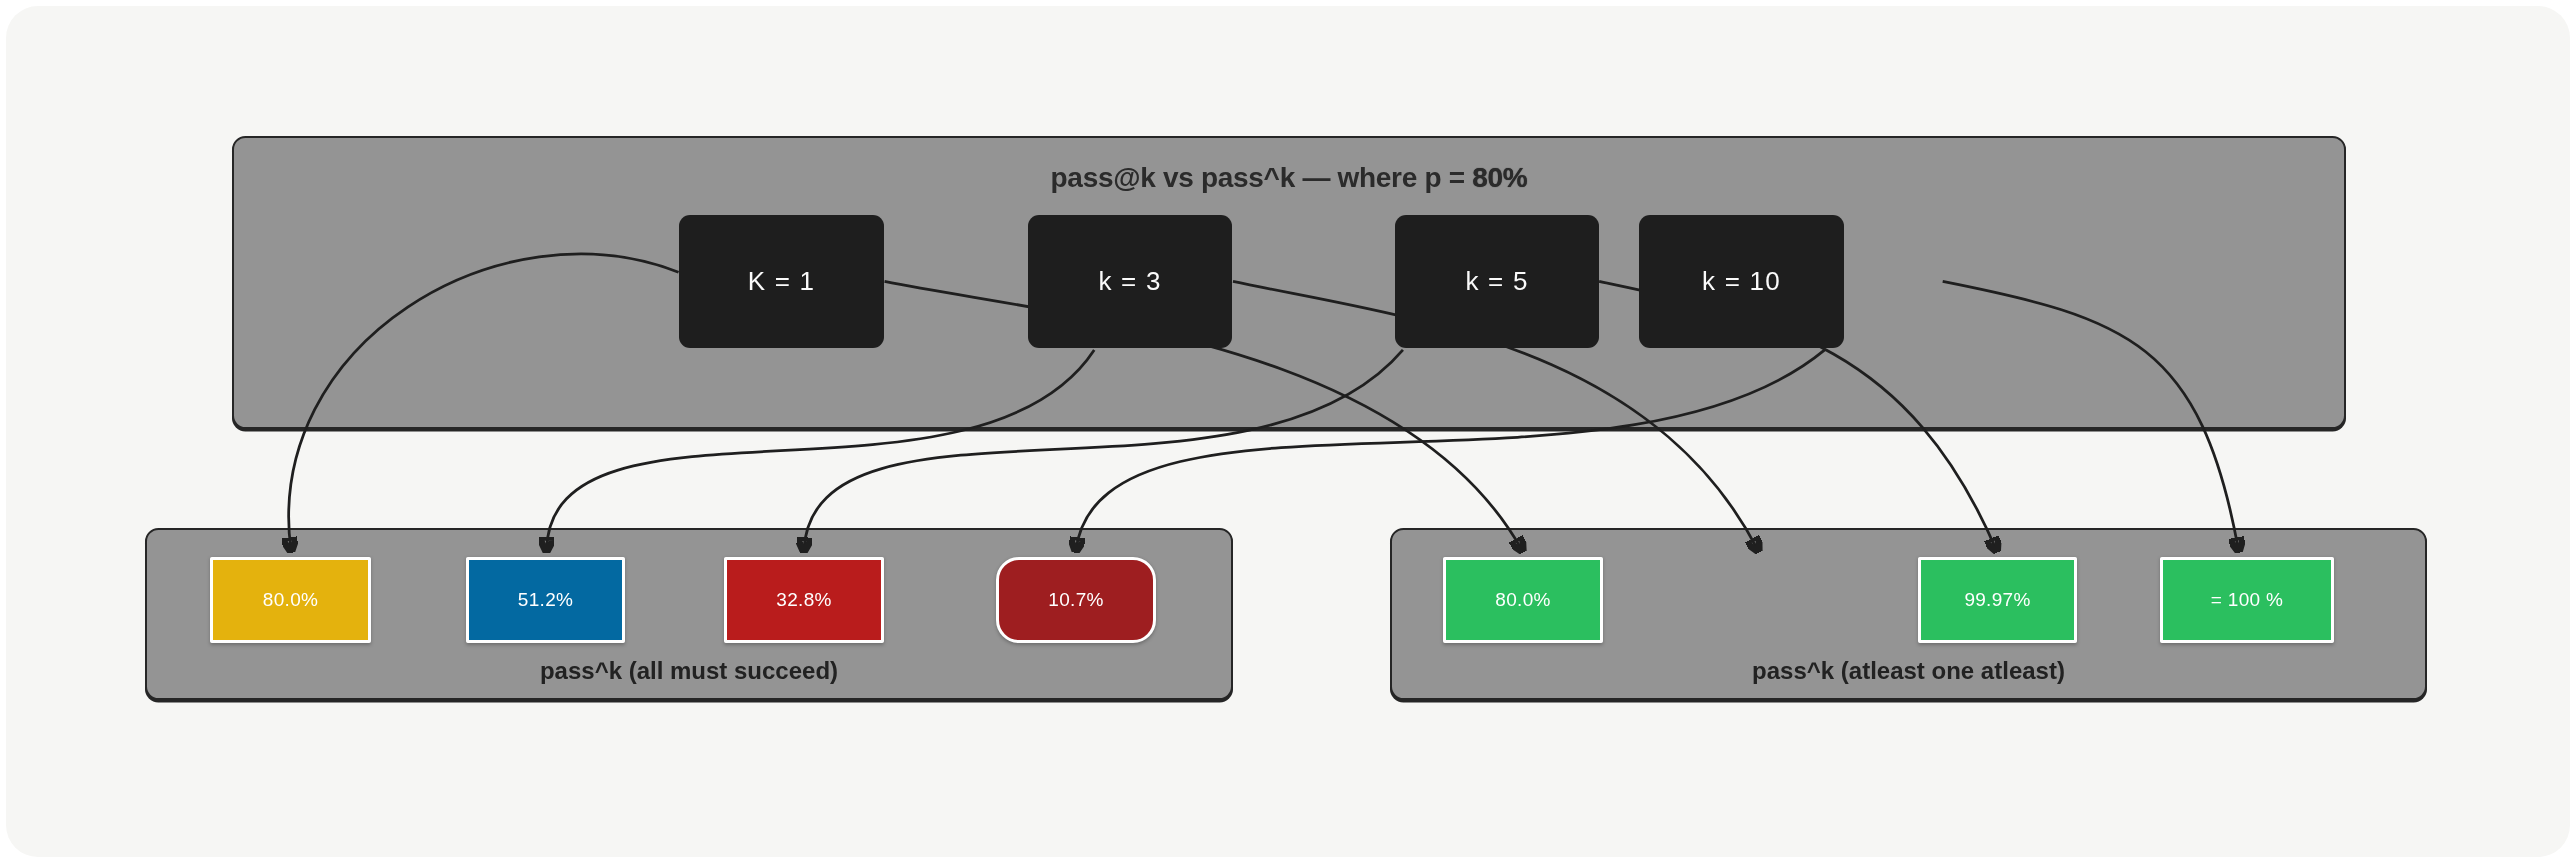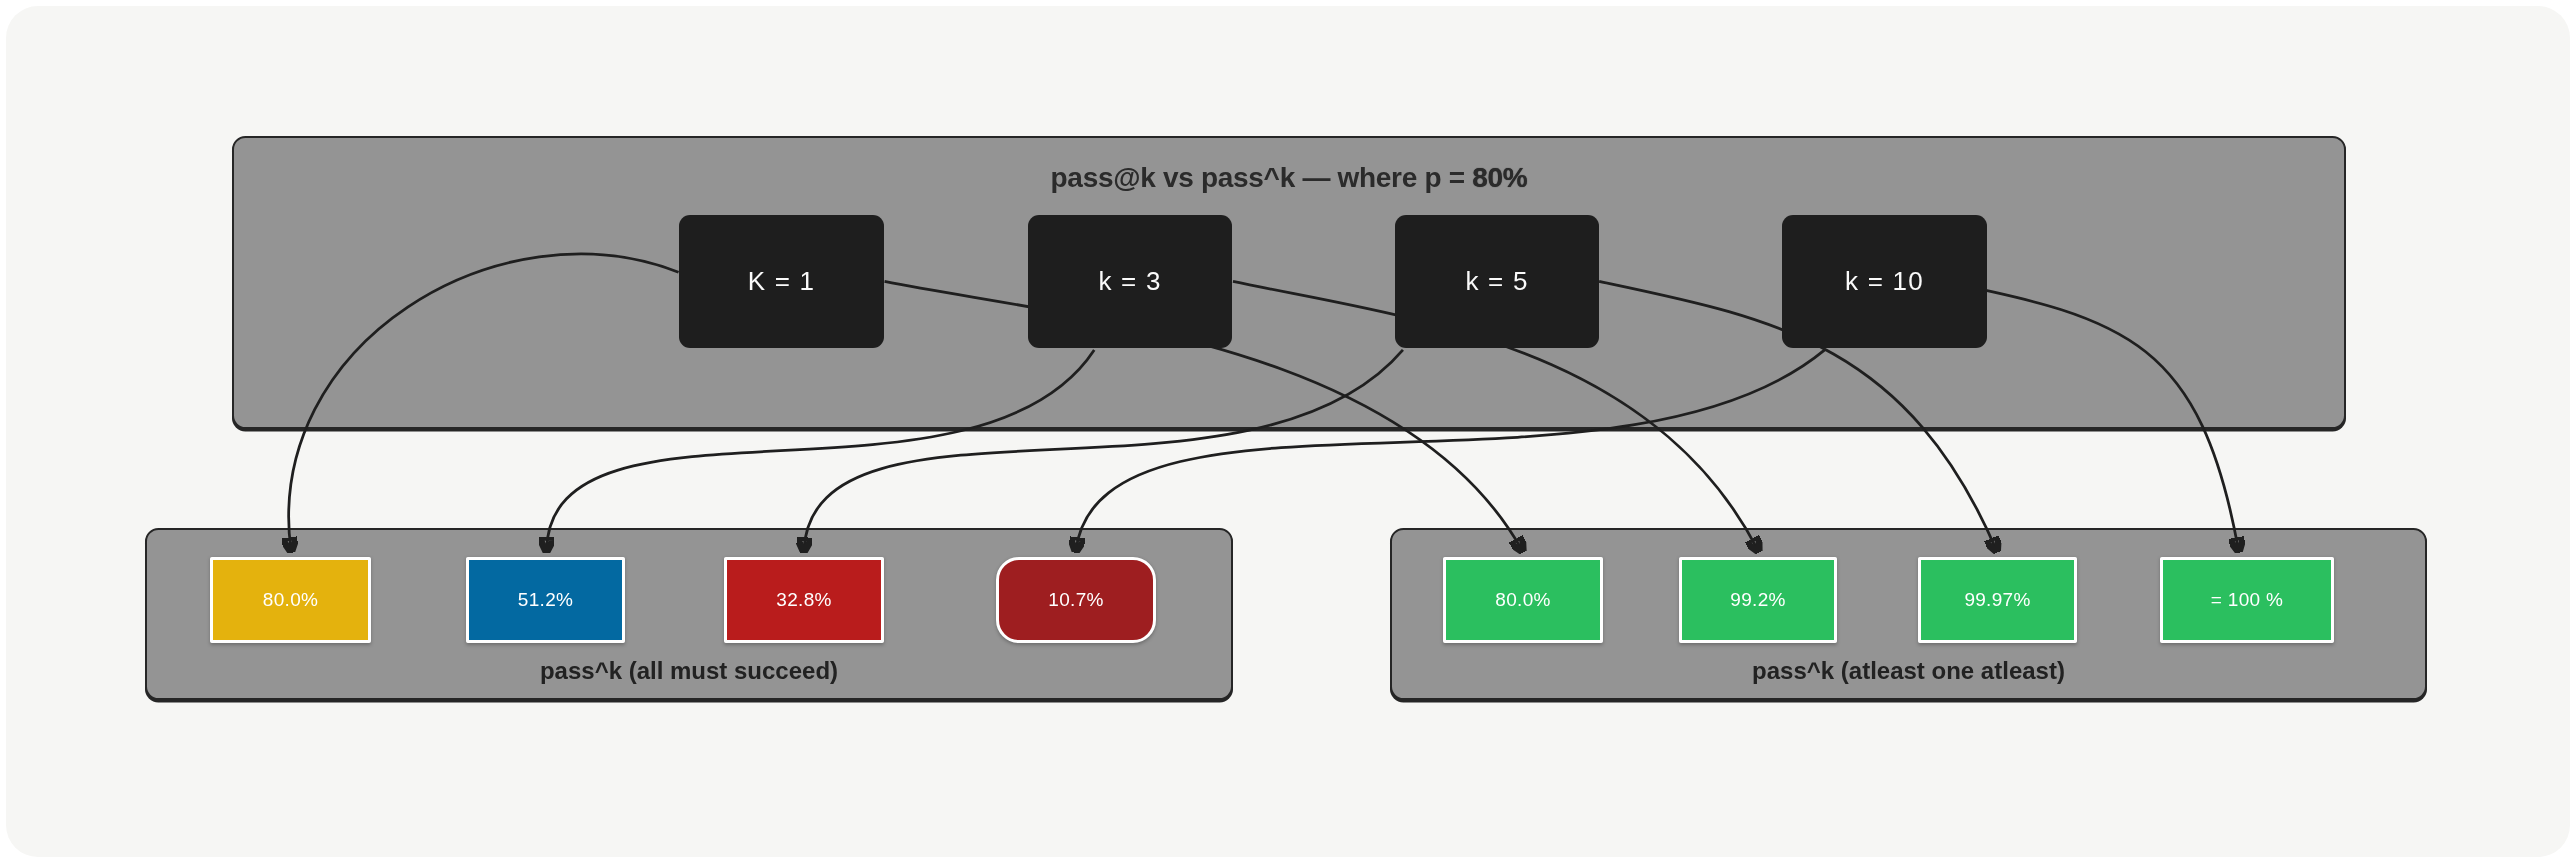--- a/index.html
+++ b/index.html
@@ -15,21 +15,21 @@
   .diagram-title{position:absolute;top:26px;left:0;right:0;text-align:center;
         font-size:28px;font-weight:bold;color:#2b2b2b;letter-spacing:-0.3px;line-height:1;}
   .diagram-title .emph{text-shadow:0 0 1px #2b2b2b;}
 
   .knode{position:absolute;top:215px;height:133px;background:#1e1e1e;border-radius:11px;
          color:#fafafa;display:flex;align-items:center;justify-content:center;
          font-size:26px;letter-spacing:1.2px;z-index:10;}
   .knode-1{left:679px;width:205px;}
   .knode-3{left:1028px;width:204px;}
   .knode-5{left:1395px;width:204px;}
-  .knode-10{left:1782px;width:205px;}
+  .knode-10{left:1639px;width:205px;}
 
   .vbox{position:absolute;top:557px;height:86px;box-sizing:border-box;border:3.1px solid #ffffff;
         border-radius:1.8px;display:flex;align-items:center;justify-content:center;color:#ffffff;
         font-size:19px;letter-spacing:0.3px;z-index:10;box-shadow:0 1.8px 3.7px rgba(0,0,0,0.25);}
   .vb-all-1{left:210px;width:161px;}
   .vb-all-2{left:466px;width:159px;}
   .vb-all-3{left:724px;width:160px;}
   .vb-all-4{left:996px;width:160px;border-radius:23px;}
   .vb-any-1{left:1443px;width:160px;}
   .vb-any-2{left:1679px;width:158px;}
@@ -90,17 +90,16 @@
   <div class="panel panel-right">
     <div class="caption">pass^k (atleast one atleast)</div>
   </div>
 
   <div class="vbox vb-all-1" style="background-color: rgb(228, 178, 13);">80.0%</div>
   <div class="vbox vb-all-2" style="background-color: #0369a1;">51.2%</div>
   <div class="vbox vb-all-3" style="background-color: #b91c1c;">32.8%</div>
   <div class="vbox vb-all-4" style="background-color: rgb(158, 30, 32);">10.7%</div>
 
   <div class="vbox vb-any-1" style="background-color: rgb(43, 191, 95);">80.0%</div>
-  <div class="vbox vb-any-2" style="background-color: rgb(43, 191, 95);">99.2%</div>
   <div class="vbox vb-any-3" style="background-color: rgb(43, 191, 95);">99.97%</div>
   <div class="vbox vb-any-4" style="background-color: rgb(43, 191, 95);">= 100 %</div>
 </div>
 
 
 </body></html>

